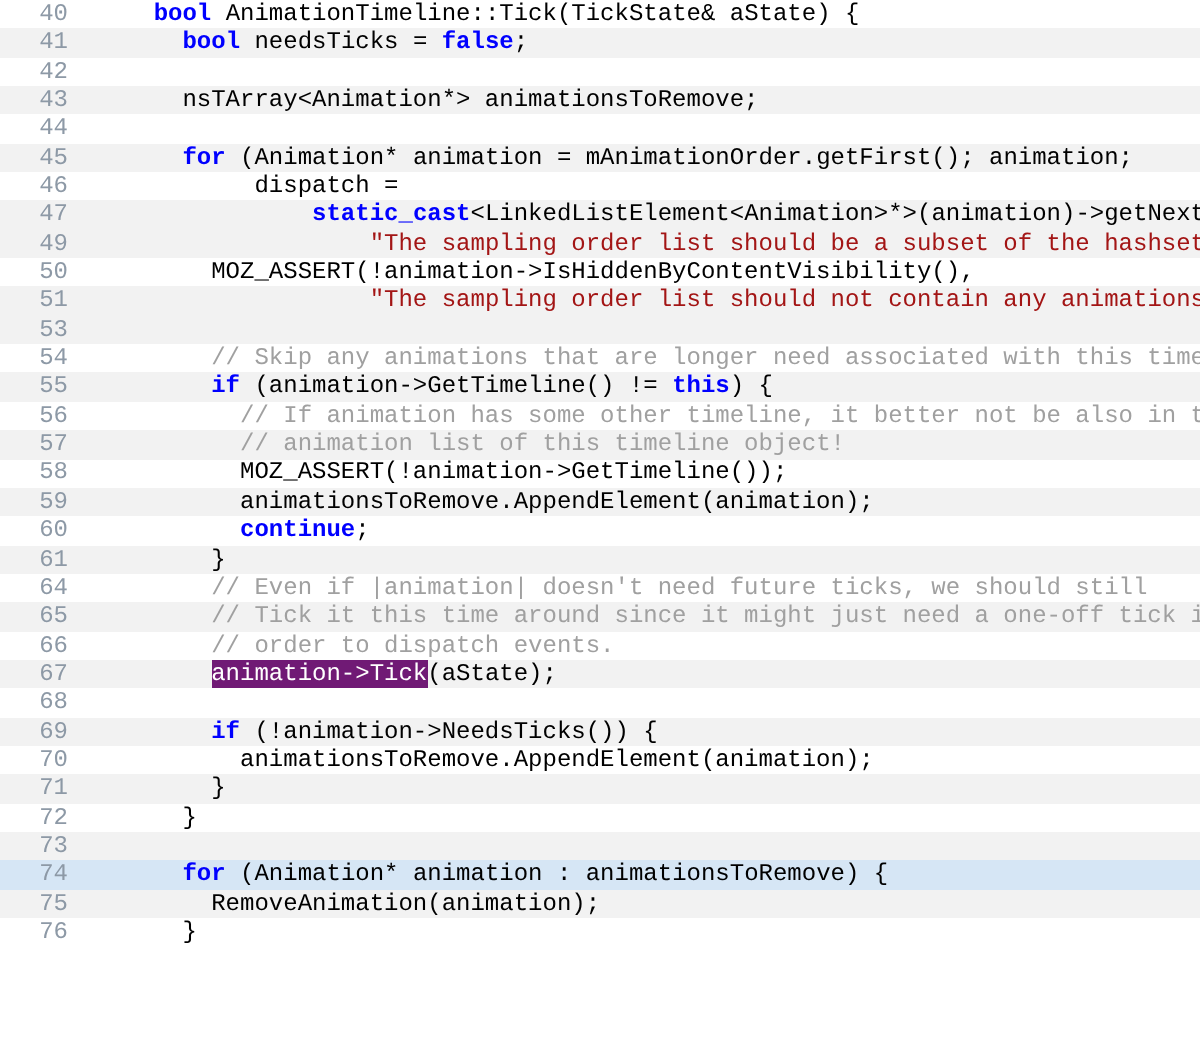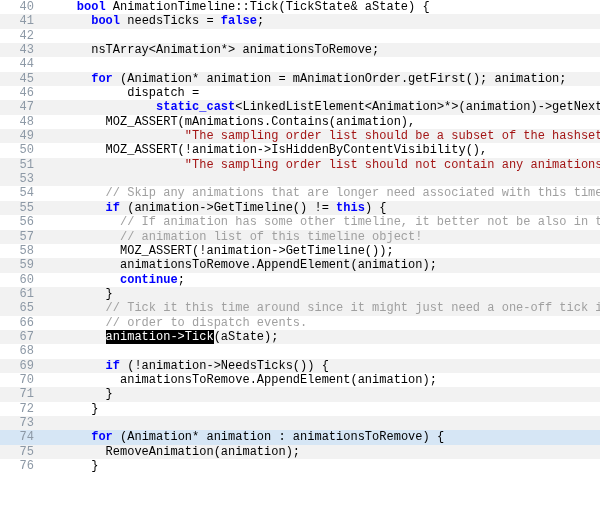--- a/index.html
+++ b/index.html
@@ -14,21 +14,21 @@
     overflow: hidden;
   }
   .code-container {
     display: flex;
     flex-direction: column;
   }
   .line {
     display: flex;
     white-space: pre;
     height: 14.35px;
-    align-items: flex-start;
+    align-items: center;
   }
   .line.alt {
     background: #f2f2f2;
   }
   .line.highlight {
     background: #d6e6f5;
   }
   .gutter {
     width: 34px;
     text-align: right;
@@ -37,47 +37,47 @@
     flex: none;
     user-select: none;
   }
   .code {
     padding-left: 8px;
     flex: 1 1 auto;
   }
   .kw { color: #0000ff; font-weight: bold; }
   .comment { color: #a0a0a0; }
   .str { color: #a31515; }
-  .hl-search { background: #000000; color: #ffffff; }
+  .hl-search { background: #701a75; color: #ffffff; }
 </style>
 </head>
 <body>
 
 <div class="code-container">
     <div class="line"><div class="gutter">40</div><div class="code"><span>    </span><span class="kw">bool</span><span> AnimationTimeline::Tick(TickState&amp; aState) {</span></div></div>
     <div class="line alt"><div class="gutter">41</div><div class="code"><span>      </span><span class="kw">bool</span><span> needsTicks = </span><span class="kw">false</span><span>;</span></div></div>
     <div class="line"><div class="gutter">42</div><div class="code"><span></span></div></div>
     <div class="line alt"><div class="gutter">43</div><div class="code"><span>      nsTArray&lt;Animation*&gt; animationsToRemove;</span></div></div>
     <div class="line"><div class="gutter">44</div><div class="code"><span></span></div></div>
     <div class="line alt"><div class="gutter">45</div><div class="code"><span>      </span><span class="kw">for</span><span> (Animation* animation = mAnimationOrder.getFirst(); animation;</span></div></div>
     <div class="line"><div class="gutter">46</div><div class="code"><span>           dispatch =</span></div></div>
     <div class="line alt"><div class="gutter">47</div><div class="code"><span>               </span><span class="kw">static_cast</span><span>&lt;LinkedListElement&lt;Animation&gt;*&gt;(animation)-&gt;getNext()) {</span></div></div>
-    <div class="line"><div class="gutter">48</div><div class="code"><span>        MOZ_ASSERT(mAnimations.Contains(animation),</span></div></div>
     <div class="line alt"><div class="gutter">49</div><div class="code"><span>                   </span><span class="str">"The sampling order list should be a subset of the hashset"</span></div></div>
     <div class="line"><div class="gutter">50</div><div class="code"><span>        MOZ_ASSERT(!animation-&gt;IsHiddenByContentVisibility(),</span></div></div>
     <div class="line alt"><div class="gutter">51</div><div class="code"><span>                   </span><span class="str">"The sampling order list should not contain any animations "</span></div></div>
     <div class="line alt"><div class="gutter">53</div><div class="code"><span></span></div></div>
     <div class="line"><div class="gutter">54</div><div class="code"><span>        </span><span class="comment">// Skip any animations that are longer need associated with this timeline.</span></div></div>
     <div class="line alt"><div class="gutter">55</div><div class="code"><span>        </span><span class="kw">if</span><span> (animation-&gt;GetTimeline() != </span><span class="kw">this</span><span>) {</span></div></div>
     <div class="line"><div class="gutter">56</div><div class="code"><span>          </span><span class="comment">// If animation has some other timeline, it better not be also in the</span></div></div>
     <div class="line alt"><div class="gutter">57</div><div class="code"><span>          </span><span class="comment">// animation list of this timeline object!</span></div></div>
     <div class="line"><div class="gutter">58</div><div class="code"><span>          MOZ_ASSERT(!animation-&gt;GetTimeline());</span></div></div>
     <div class="line alt"><div class="gutter">59</div><div class="code"><span>          animationsToRemove.AppendElement(animation);</span></div></div>
     <div class="line"><div class="gutter">60</div><div class="code"><span>          </span><span class="kw">continue</span><span>;</span></div></div>
     <div class="line alt"><div class="gutter">61</div><div class="code"><span>        }</span></div></div>
+    <div class="line"><div class="gutter">64</div><div class="code"><span>        </span><span class="comment">// Even if |animation| doesn't need future ticks, we should still</span></div></div>
     <div class="line alt"><div class="gutter">65</div><div class="code"><span>        </span><span class="comment">// Tick it this time around since it might just need a one-off tick in</span></div></div>
     <div class="line"><div class="gutter">66</div><div class="code"><span>        </span><span class="comment">// order to dispatch events.</span></div></div>
     <div class="line alt"><div class="gutter">67</div><div class="code"><span>        </span><span class="hl-search">animation-&gt;Tick</span><span>(aState);</span></div></div>
     <div class="line"><div class="gutter">68</div><div class="code"><span></span></div></div>
     <div class="line alt"><div class="gutter">69</div><div class="code"><span>        </span><span class="kw">if</span><span> (!animation-&gt;NeedsTicks()) {</span></div></div>
     <div class="line"><div class="gutter">70</div><div class="code"><span>          animationsToRemove.AppendElement(animation);</span></div></div>
     <div class="line alt"><div class="gutter">71</div><div class="code"><span>        }</span></div></div>
     <div class="line"><div class="gutter">72</div><div class="code"><span>      }</span></div></div>
     <div class="line alt"><div class="gutter">73</div><div class="code"><span></span></div></div>
     <div class="line highlight"><div class="gutter">74</div><div class="code"><span>      </span><span class="kw">for</span><span> (Animation* animation : animationsToRemove) {</span></div></div>

